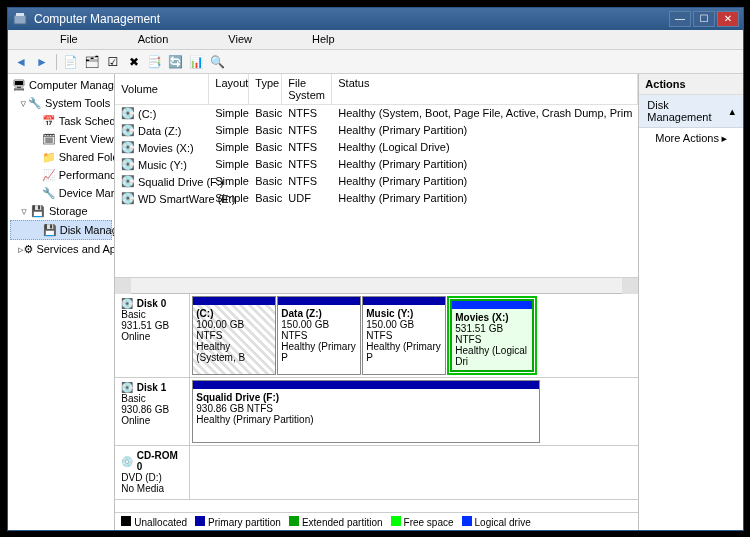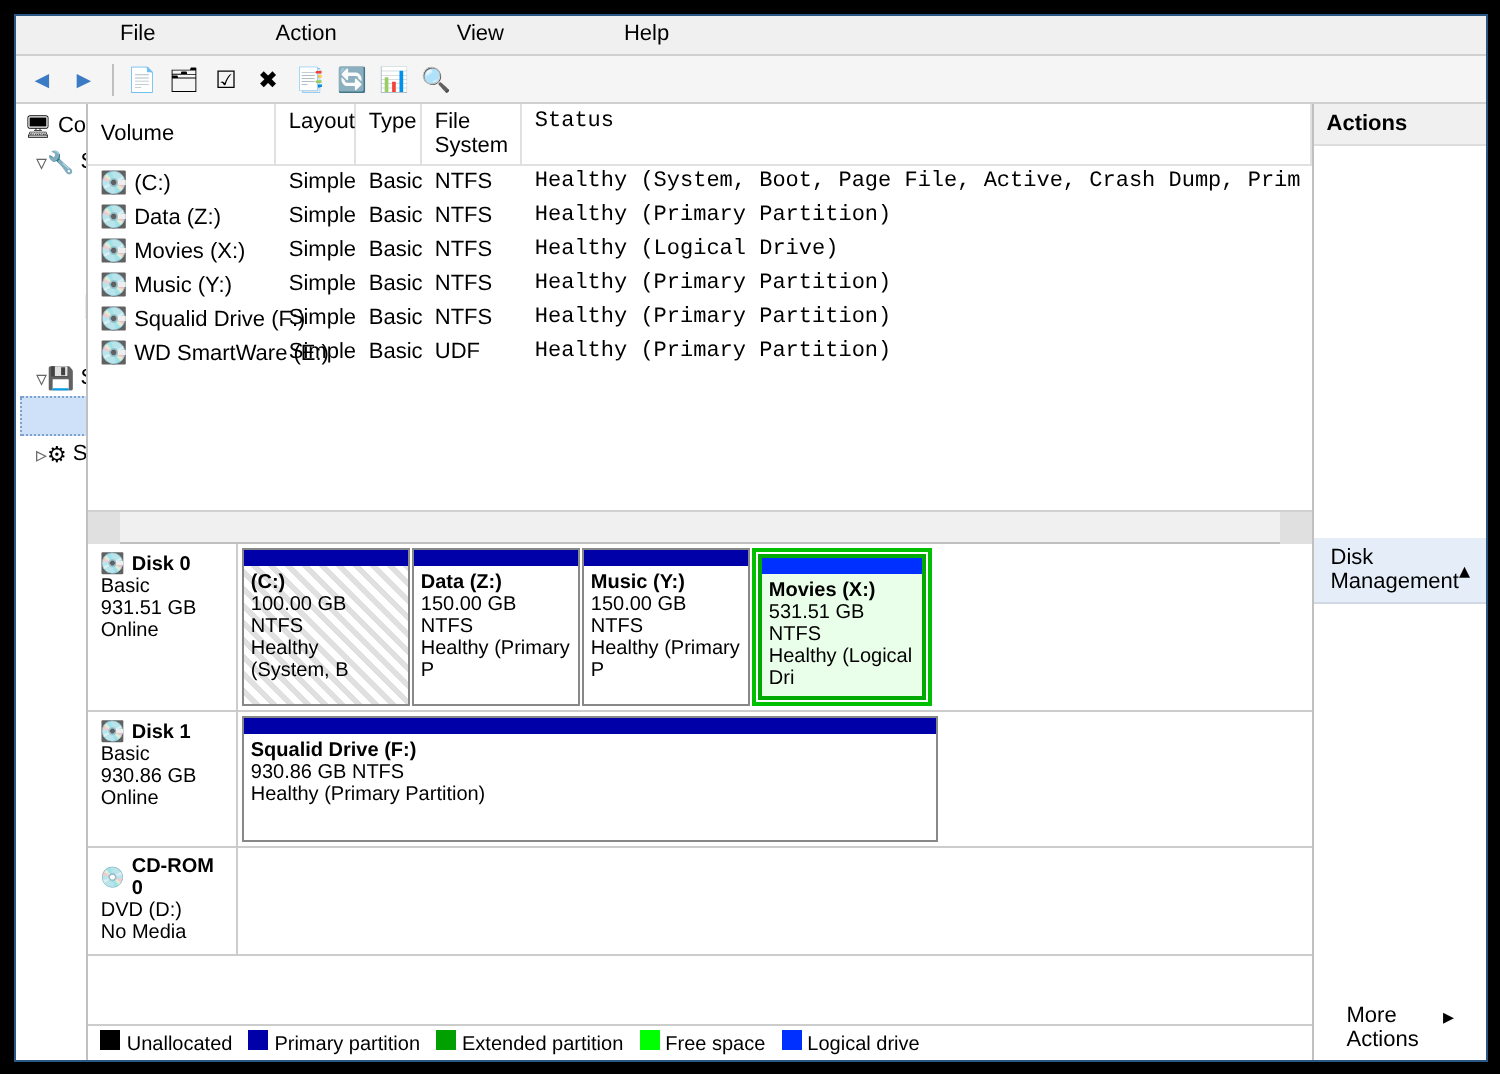--- a/index.html
+++ b/index.html
@@ -26,50 +26,64 @@
 .voltable { height: 220px; display: flex; flex-direction: column; border-bottom: 1px solid #c0c0c0; }
 .vhdr { display: flex; background: #fff; border-bottom: 1px solid #e0e0e0; justify-content: space-between; }
 .vhdr > div { padding: 3px 6px; border-right: 1px solid #e0e0e0; font-size: 11px; }
 .vrows { flex: 1; overflow: auto; }
 .vrow { display: flex; }
 .vrow > div { padding: 2px 6px; font-size: 11px; white-space: nowrap; }
 .col-vol { width: 94px; display: flex; align-items: center; gap: 3px; }
 .col-lay { width: 40px; }
 .col-typ { width: 33px; }
 .col-fs { width: 50px; }
-.col-st { flex: 1; font-family: Liberation Mono, monospace; }
+.col-st { flex: 1; }
 .hscroll { height: 16px; background: #f0f0f0; border-top: 1px solid #d0d0d0; position: relative; }
 .hscroll::before, .hscroll::after { content: ''; position: absolute; top: 0; width: 16px; height: 16px; background: #e0e0e0; }
 .hscroll::before { left: 0; }
 .hscroll::after { right: 0; }
 .diskmap { flex: 1; overflow: auto; }
 .diskrow { display: flex; border-bottom: 1px solid #ccc; min-height: 68px; }
 .diskinfo { width: 75px; padding: 4px 6px; border-right: 1px solid #ccc; font-size: 10px; }
 .diskinfo .dname { font-weight: bold; display: flex; align-items: center; gap: 3px; }
 .parts { flex: 1; display: flex; padding: 2px; gap: 1px; }
 .part { border: 1px solid #888; display: flex; flex-direction: column; padding: 3px; font-size: 10px; overflow: hidden; }
 .part .ptop { height: 8px; margin: -3px -3px 3px -3px; }
 .part .pname { font-weight: bold; }
 .part.primary .ptop { background: #0000a8; }
 .part.logical .ptop { background: #0030ff; }
 .part.system { background: repeating-linear-gradient(45deg, #fff, #fff 3px, #e0e0e0 3px, #e0e0e0 6px); }
 .part.selected { border: 2px solid #0a0; background: #eaffea; }
 .extended-wrap { border: 2px solid #00c000; padding: 1px; display: flex; }
 .legend { height: 18px; display: flex; align-items: center; gap: 8px; padding: 0 6px; border-top: 1px solid #ccc; font-size: 10px; }
 .legend .sw { width: 10px; height: 10px; display: inline-block; margin-right: 3px; }
-.actions { width: 150px; display: flex; flex-direction: column; justify-content: space-between; }
+.actions { width: 150px; display: flex; flex-direction: column; }
 .actionhdr { background: #f0f0f0; padding: 4px 6px; font-weight: bold; border-bottom: 1px solid #ddd; }
 .actiongroup { background: #e5eef8; padding: 4px 8px; display: flex; justify-content: space-between; align-items: center; border-bottom: 1px solid #d0d8e4; }
 .actionitem { padding: 4px 16px; cursor: pointer; display: flex; justify-content: space-between; }
 svg { display: block; }
 </style>
 </head>
 <body>
 
 <div class="window">
+  <div class="titlebar">
+    <span class="icon">
+      <svg width="16" height="16">
+          <rect x="2" y="4" width="12" height="9" fill="#8fa8c4" stroke="#4a6a8a"></rect>
+          <rect x="4" y="2" width="8" height="3" fill="#d8e4f0"></rect>
+        </svg>
+    </span>
+    <span class="title">Computer Management</span>
+    <div class="winbtns">
+      <div class="winbtn">—</div>
+      <div class="winbtn">☐</div>
+      <div class="winbtn close">✕</div>
+    </div>
+  </div>
 
   <div class="menubar">
     <span>File</span>
     <span>Action</span>
     <span>View</span>
     <span>Help</span>
   </div>
 
   <div class="toolbar">
     <span class="tbtn" style="color:#3b7ac4">◄</span>

